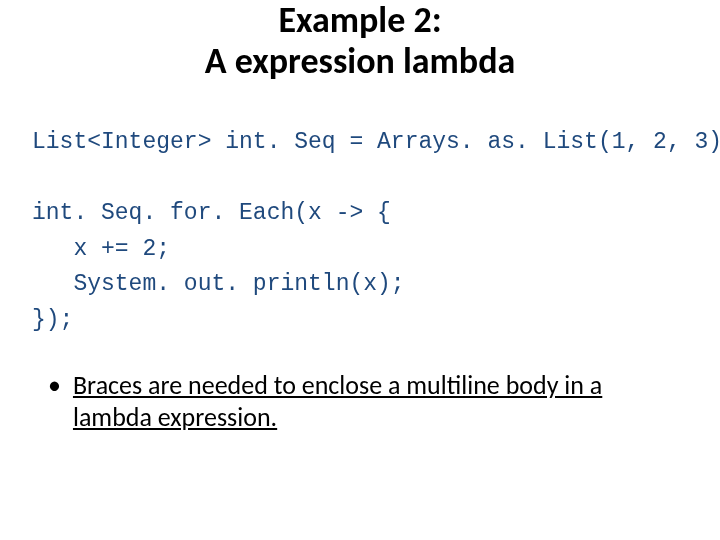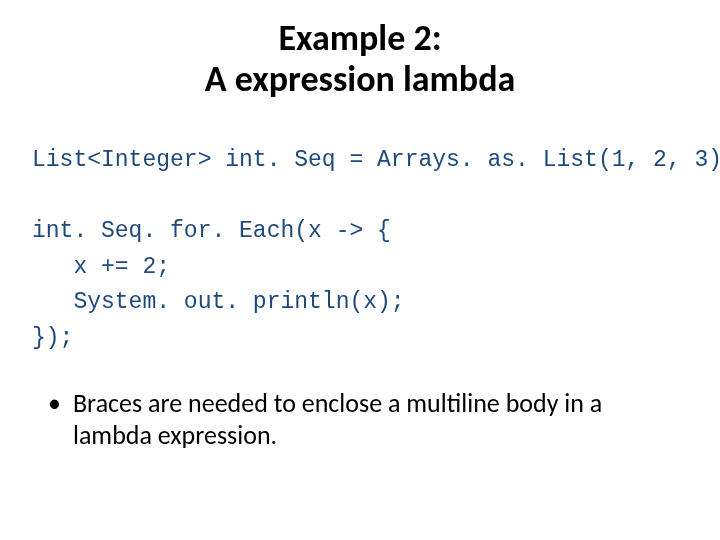--- a/index.html
+++ b/index.html
@@ -15,21 +15,20 @@
     width: 720px;
     height: 540px;
     position: relative;
     box-sizing: border-box;
   }
   .title {
     text-align: center;
     font-weight: 700;
     font-size: 36px;
     line-height: 1.15;
-    padding-top: 18px;
     font-family: Calibri, "Segoe UI", Arial, sans-serif;
   }
   .title-line { display: block; }
   .code-block {
     font-family: Consolas, "Courier New", monospace;
     font-size: 23px;
     color: #1F497D;
     white-space: pre;
     margin-left: 32px;
     margin-top: 42px;
@@ -46,20 +45,21 @@
     font-size: 26px;
     line-height: 1.25;
     color: #000;
   }
   .bullet .dot {
     margin-right: 12px;
     line-height: 1.25;
   }
   .bullet .txt {
     flex: 1;
+    text-decoration: underline;
   }
 </style>
 </head>
 <body>
 
 <div class="slide">
 
   <div class="title">
     <span class="title-line">Example 2:</span>
     <span class="title-line">A expression lambda</span>

